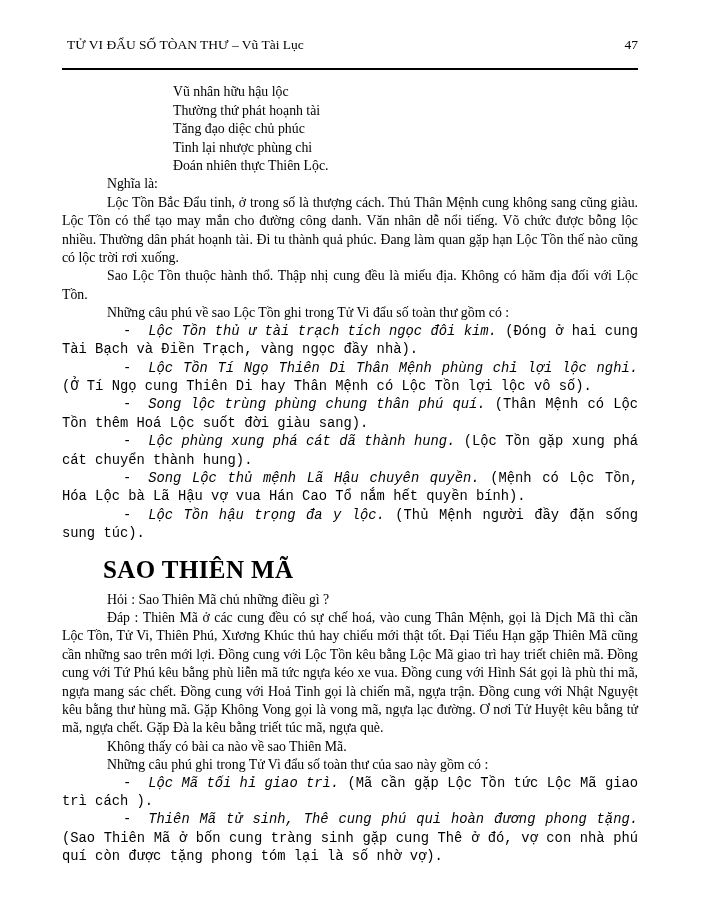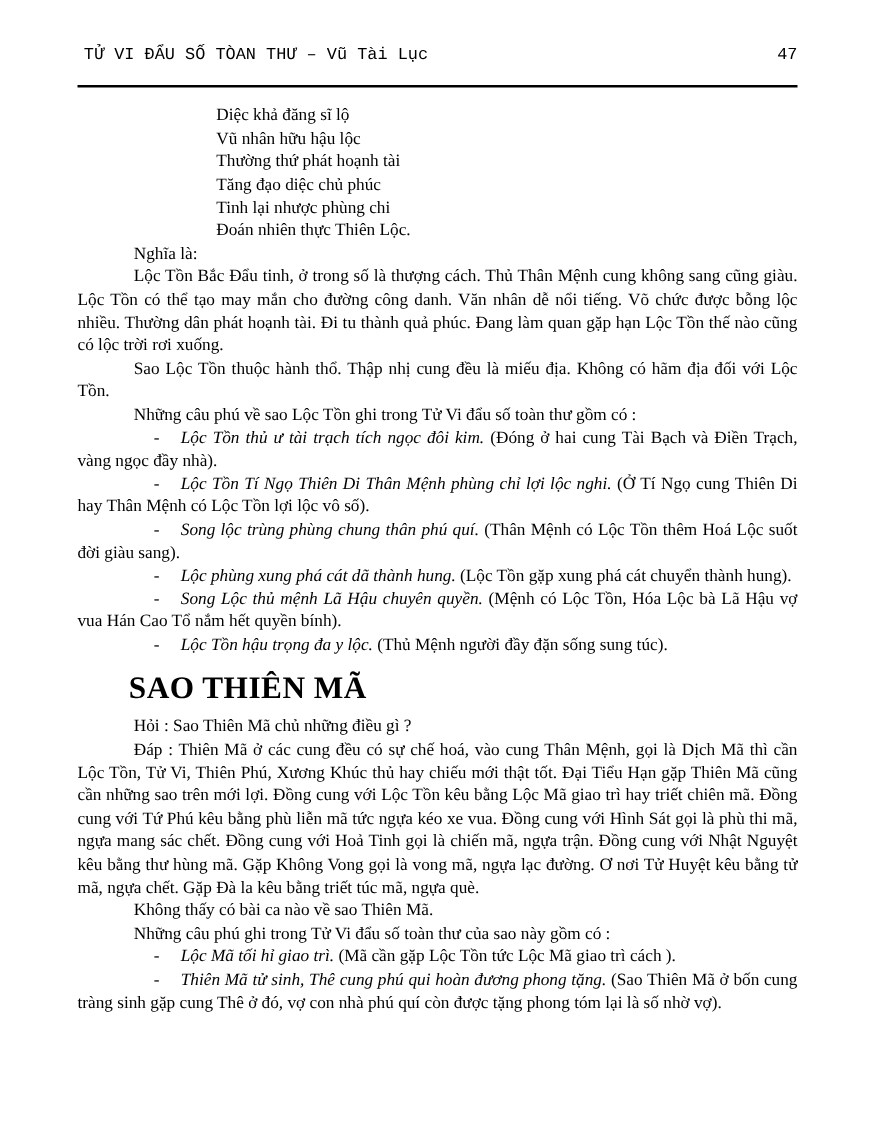--- a/index.html
+++ b/index.html
@@ -19,39 +19,39 @@
     font-size: 13.8px;
     line-height: 18.4px;
     overflow: hidden;
   }
   .header {
     display: flex;
     justify-content: space-between;
     align-items: baseline;
     padding: 0 0 14px 5px;
     font-size: 13.5px;
-    font-family: Liberation Mono, monospace;
   }
   .rule {
     border-top: 2px solid #000000;
     height: 0;
   }
   .verse {
     margin: 13px 0 0 111px;
   }
   .verse-line {
     white-space: pre;
   }
   .para {
     margin: 0;
     text-indent: 45px;
     text-align: justify;
   }
   .item {
     text-indent: 61px;
+    font-family: Liberation Mono, monospace;
   }
   .dash {
     padding-right: 17px;
   }
   .phrase {
     font-style: italic;
   }
   .section-heading {
     font-size: 25px;
     font-weight: 700;
@@ -65,21 +65,20 @@
 
 <div class="page">
 
   <div class="header">
     <span>TỬ VI ĐẨU SỐ TÒAN THƯ – Vũ Tài Lục</span>
     <span>47</span>
   </div>
   <div class="rule"></div>
 
   <div class="verse">
-    <div class="verse-line">Diệc khả đăng sĩ lộ</div>
     <div class="verse-line">Vũ nhân hữu hậu lộc</div>
     <div class="verse-line">Thường thứ phát hoạnh tài</div>
     <div class="verse-line">Tăng đạo diệc chủ phúc</div>
     <div class="verse-line">Tinh lại nhược phùng chi</div>
     <div class="verse-line">Đoán nhiên thực Thiên Lộc.</div>
   </div>
 
   <p class="para">Nghĩa là:</p>
   <p class="para">Lộc Tồn Bắc Đẩu tinh, ở trong số là thượng cách. Thủ Thân Mệnh cung không sang cũng giàu. Lộc Tồn có thể tạo may mắn cho đường công danh. Văn nhân dễ nổi tiếng. Võ chức được bỗng lộc nhiều. Thường dân phát hoạnh tài. Đi tu thành quả phúc. Đang làm quan gặp hạn Lộc Tồn thế nào cũng có lộc trời rơi xuống.</p>
   <p class="para">Sao Lộc Tồn thuộc hành thổ. Thập nhị cung đều là miếu địa. Không có hãm địa đối với Lộc Tồn.</p>

